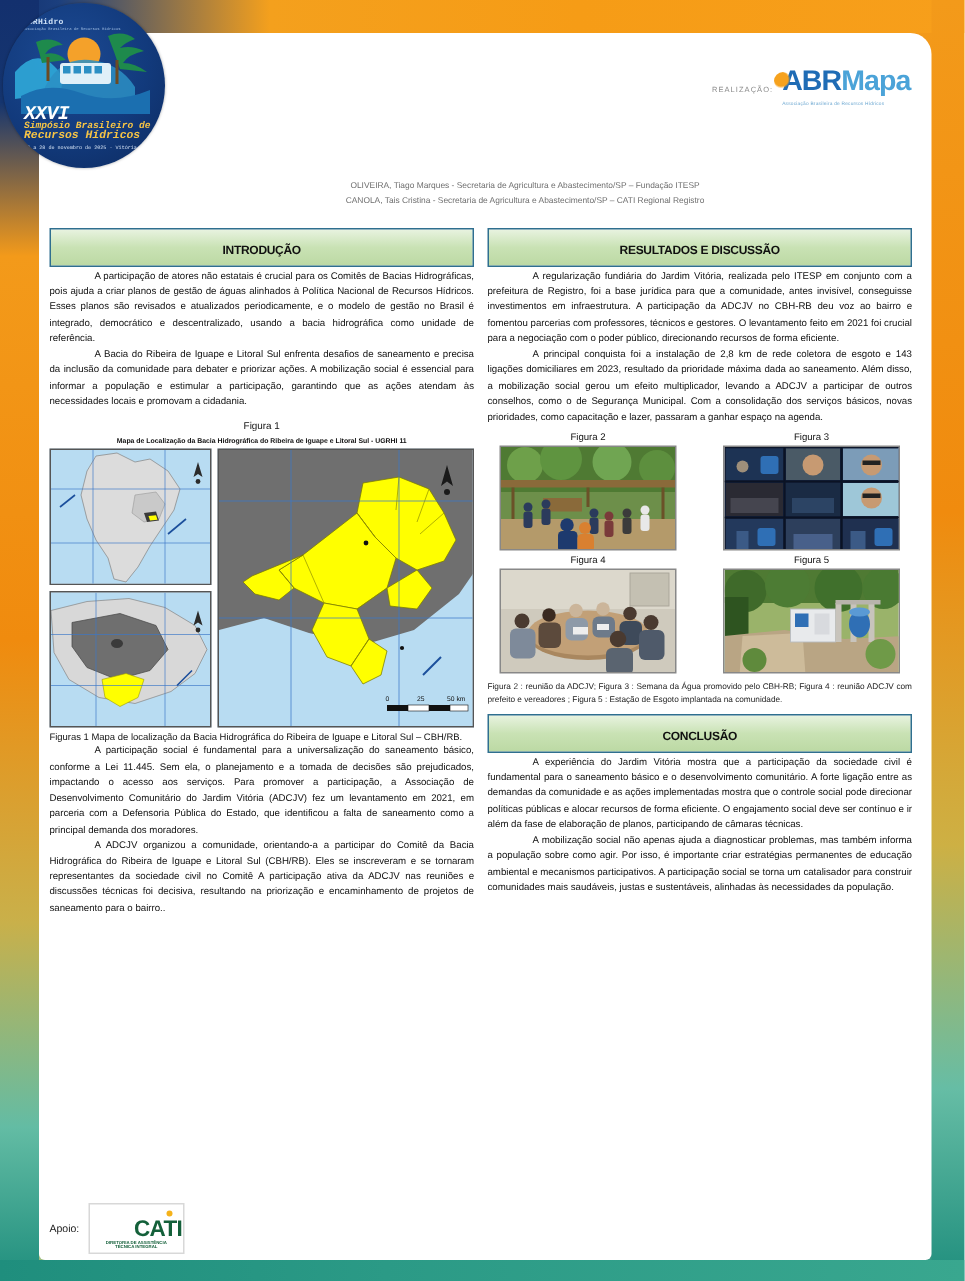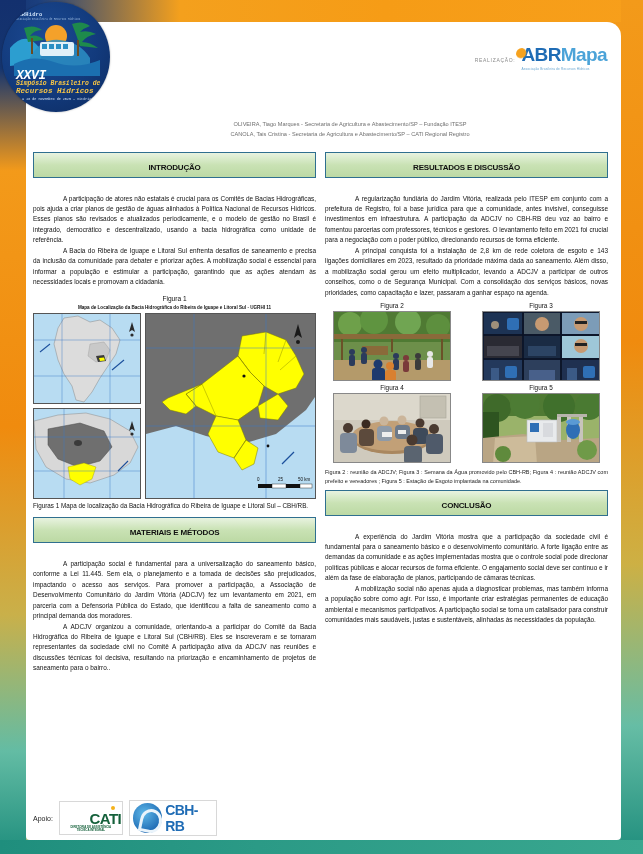--- a/index.html
+++ b/index.html
@@ -113,21 +113,21 @@
   
   .col { position: absolute; top: 152px; width: 283px; }
   #col-left  { left: 33px; }
   #col-right { left: 325px; }
 
   .sec-head {
     background: linear-gradient(180deg,#e8f3e0 0%, #c9e2b4 50%, #bcd9a4 100%);
     border: 1px solid #2f6f8f;
     text-align: center;
     padding: 2.5px 0 3px;
-    margin-bottom: 16px;
+    margin-bottom: 2px;
   }
   .sec-head span { font-size: 8px; font-weight: bold; color: #101010; letter-spacing: -.2px; }
 
   .body-text {
     font-size: 6.45px; line-height: 1.62; color: #111; text-align: justify;
     text-justify: inter-word;
   }
   .body-text p { text-indent: 30px; margin-bottom: 0; }
 
   
@@ -329,23 +329,20 @@
             <text x="111" y="167" font-size="4.5" fill="#111" font-family="Liberation Sans, sans-serif">0</text>
             <text x="132" y="167" font-size="4.5" fill="#111" font-family="Liberation Sans, sans-serif">25</text>
             <text x="152" y="167" font-size="4.5" fill="#111" font-family="Liberation Sans, sans-serif">50 km</text>
           </g>
         </svg>
       </div>
     </div>
 
     <div class="fig-caption">Figuras 1 Mapa de localização da Bacia Hidrográfica do Ribeira de Iguape e Litoral Sul – CBH/RB.</div>
 
-    <div class="sec-head" style="margin-top:7px">
-      <span>MATERIAIS E MÉTODOS</span>
-    </div>
     <div class="body-text">
       <p>A participação social é fundamental para a universalização do saneamento básico, conforme a Lei 11.445. Sem ela, o planejamento e a tomada de decisões são prejudicados, impactando o acesso aos serviços. Para promover a participação, a Associação de Desenvolvimento Comunitário do Jardim Vitória (ADCJV) fez um levantamento em 2021, em parceria com a Defensoria Pública do Estado, que identificou a falta de saneamento como a principal demanda dos moradores.</p>
       <p>A ADCJV organizou a comunidade, orientando-a a participar do Comitê da Bacia Hidrográfica do Ribeira de Iguape e Litoral Sul (CBH/RB). Eles se inscreveram e se tornaram representantes da sociedade civil no Comitê A participação ativa da ADCJV nas reuniões e discussões técnicas foi decisiva, resultando na priorização e encaminhamento de projetos de saneamento para o bairro..</p>
     </div>
   </div>
 
   <div class="col" id="col-right">
 
     <div class="sec-head">
       <span>RESULTADOS E DISCUSSÃO</span>
@@ -512,20 +509,16 @@
 
     <div class="logo-card" id="cati-logo">
       <div class="big">CATI</div>
       <div class="dot"></div>
       <div class="sub">
         <div>DIRETORIA DE ASSISTÊNCIA</div>
         <div>TÉCNICA INTEGRAL</div>
       </div>
     </div>
 
-    <div class="logo-card" id="cbh-logo">
-      <div class="mark"></div>
-      <div class="txt">CBH-RB</div>
-    </div>
 
   </div>
 
 </div>
 
 </body></html>

